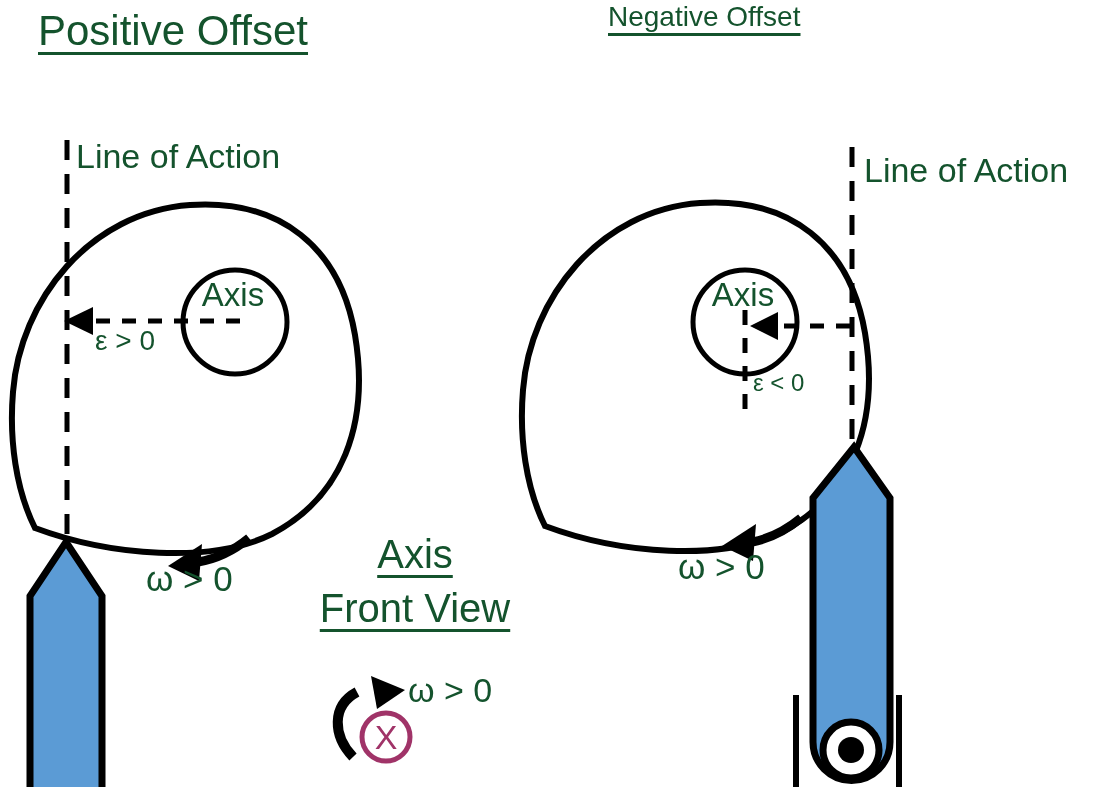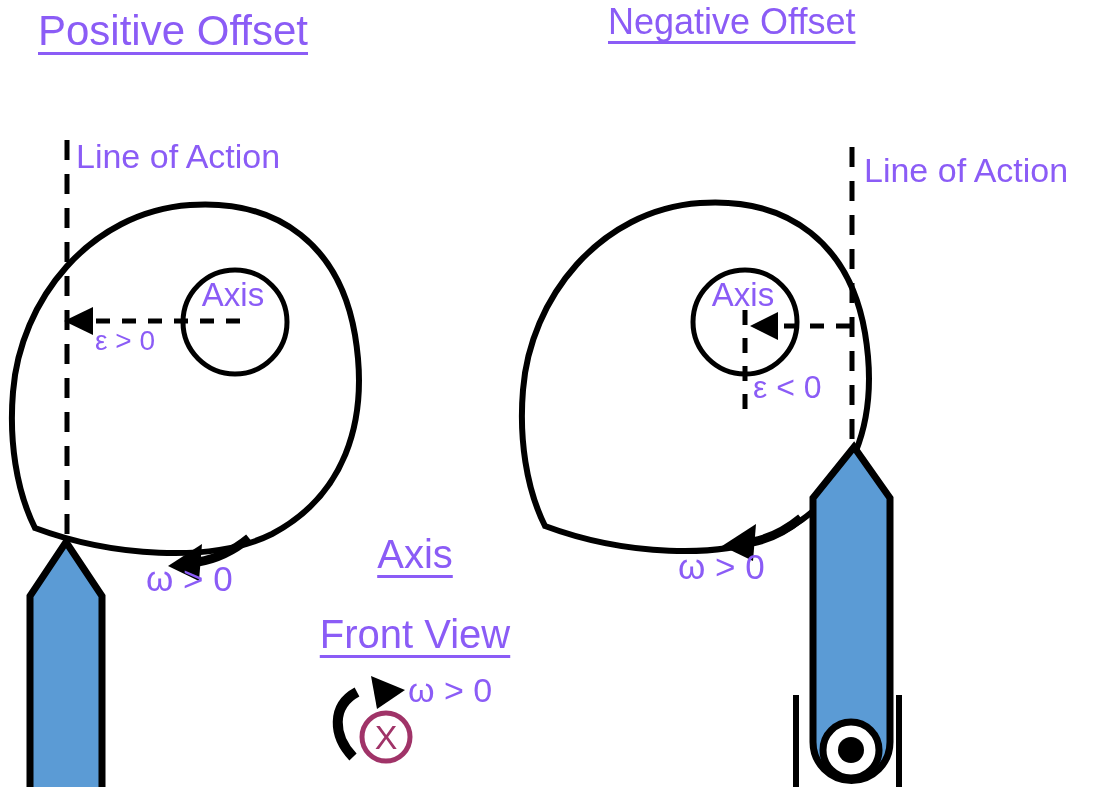--- a/index.html
+++ b/index.html
@@ -7,41 +7,41 @@
     position: relative;
     width: 1102px;
     height: 787px;
     background: #ffffff;
     overflow: hidden;
     font-family: "Liberation Sans", sans-serif;
   }
   #drawing { position: absolute; left: 0; top: 0; }
   .label {
     position: absolute;
-    color: #8b5cf6;
+    color: #14532d;
     white-space: nowrap;
     line-height: 1.1;
   }
   .u {
     text-decoration: underline;
     text-decoration-thickness: 3px;
     text-underline-offset: 7px;
   }
   #title-pos   { left: 38px;  top: 8px;   font-size: 42px; }
-  #title-neg   { left: 608px; top: 2px;   font-size: 36px; }
+  #title-neg   { left: 608px; top: 2px;   font-size: 28px; }
   #loa-left    { left: 76px;  top: 138px; font-size: 34px; }
   #loa-right   { left: 864px; top: 152px; font-size: 34px; }
   #axis-left   { left: 178px; top: 277px; width: 110px; text-align: center; font-size: 33px; }
   #axis-right  { left: 688px; top: 277px; width: 110px; text-align: center; font-size: 33px; }
   #eps-left    { left: 95px;  top: 326px; font-size: 28px; }
-  #eps-right   { left: 753px; top: 370px; font-size: 32px; }
+  #eps-right   { left: 753px; top: 370px; font-size: 24px; }
   #omega-left  { left: 146px; top: 560px; font-size: 35px; }
   #omega-right { left: 678px; top: 548px; font-size: 35px; }
   #fv-axis     { left: 345px; top: 532px; width: 140px; text-align: center; font-size: 40px; }
-  #fv-title    { left: 295px; top: 612px; width: 240px; text-align: center; font-size: 40px; }
+  #fv-title    { left: 295px; top: 586px; width: 240px; text-align: center; font-size: 40px; }
   #fv-omega    { left: 408px; top: 672px; font-size: 34px; }
 </style>
 </head>
 <body>
 
 <div id="canvas">
 
   <svg id="drawing" width="1102" height="787" viewBox="0 0 1102 787">
 
     <path d="M 35 528 C 16 490 9 440 13 392 C 20 300 90 212 190 205 C 280 199 340 247 355 335 C 370 425 342 497 272 534 C 212 564 110 556 35 528 Z" fill="#ffffff" stroke="#000000" stroke-width="6"></path>

